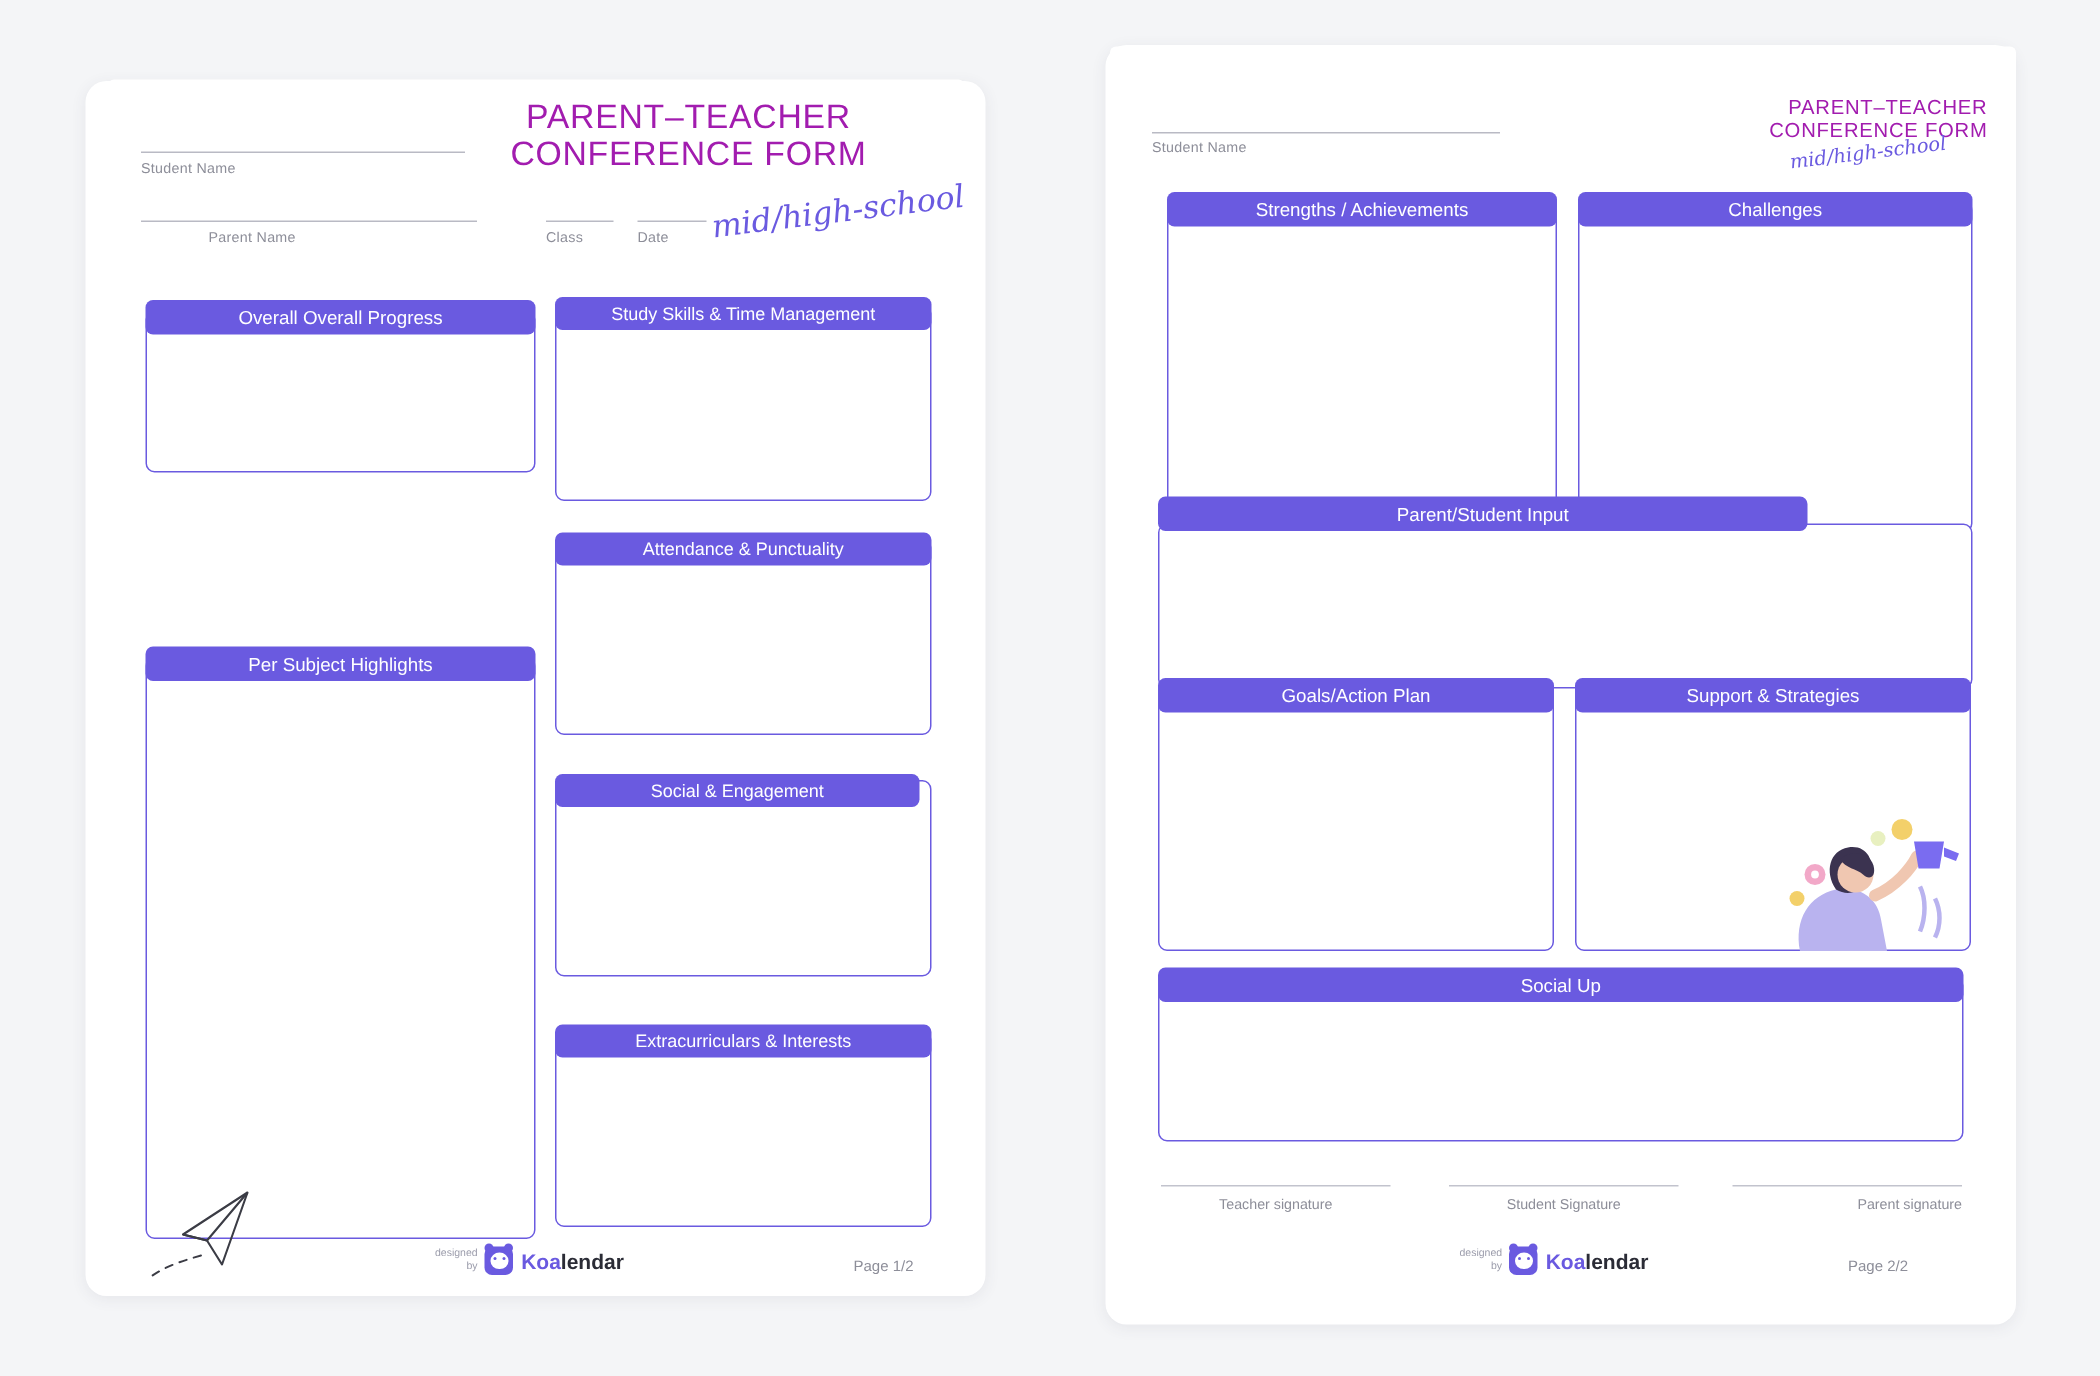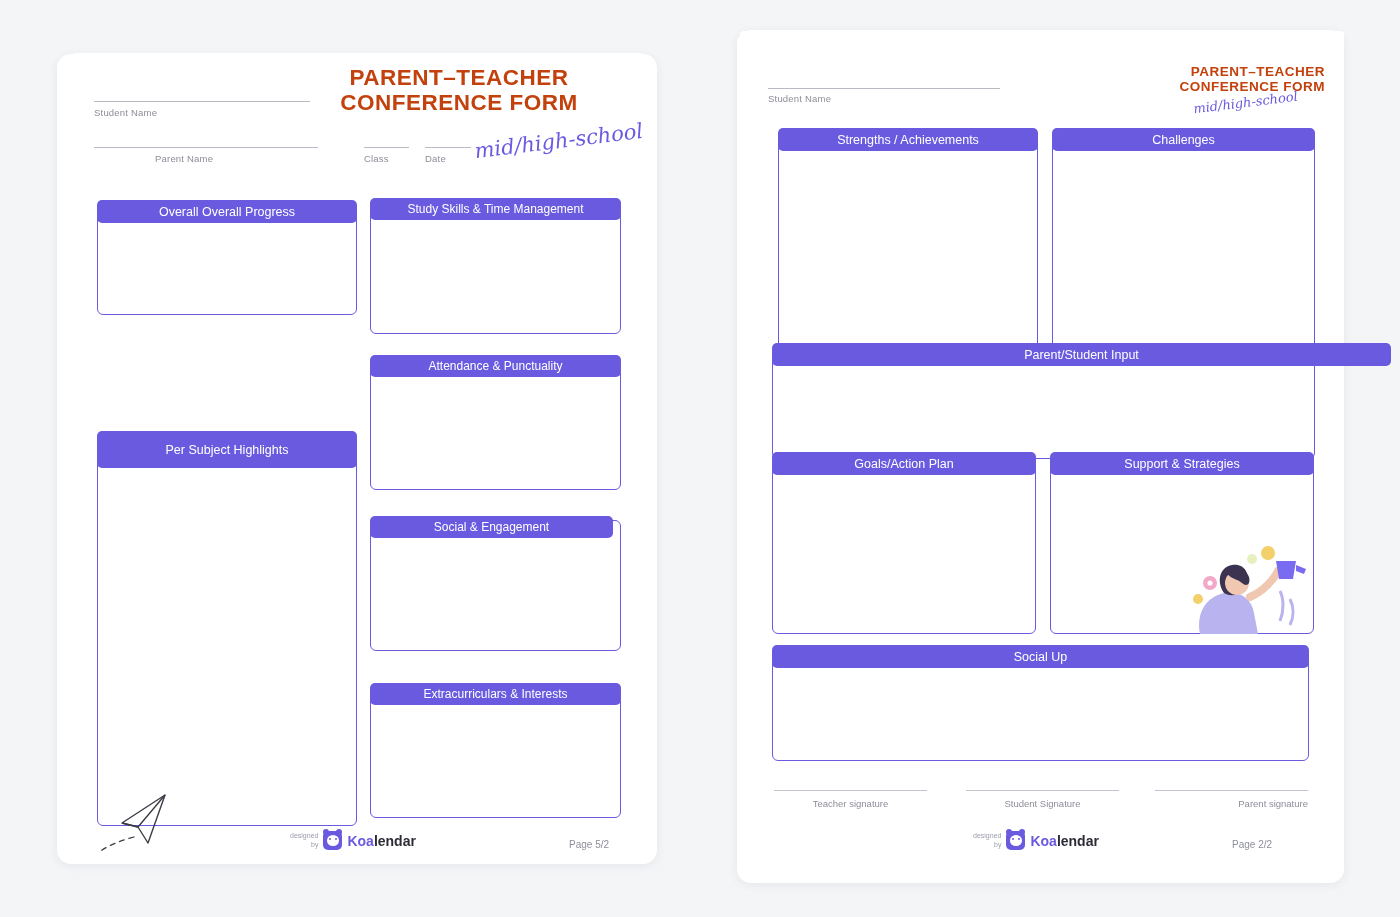--- a/index.html
+++ b/index.html
@@ -37,22 +37,22 @@
   }
   #sheet1 { left: 72px;  top: 53px;  width: 571px; height: 811px; }
   #sheet2 { left: 740px; top: 31px;  width: 604px; height: 827px; }
 
   
   .title-block {
     position: absolute;
     text-align: center;
   }
   .form-title {
-    font-weight: bold;
-    color: #c2410c;
+    font-weight: normal;
+    color: #a21caf;
     letter-spacing: 0.5px;
     line-height: 1.12;
   }
   .script {
     font-family: "DejaVu Serif", serif;
     font-style: italic;
     color: #6a5ae0;
     transform: rotate(-7deg);
     white-space: nowrap;
   }
@@ -174,35 +174,35 @@
     <div class="title-block" style="left:262px; top:12px; width:250px;">
       <div class="form-title" style="font-size:22.5px;">PARENT–TEACHER</div>
       <div class="form-title" style="font-size:22.5px;">CONFERENCE FORM</div>
     </div>
     <div class="script" style="position:absolute; left:402px; top:76px; font-size:21px;">mid/high-school</div>
 
     <div class="field-line" style="left:22px; top:48px; width:216px;"></div>
     <div class="field-label" style="left:22px; top:54px;">Student Name</div>
 
     <div class="field-line" style="left:22px; top:94px; width:224px;"></div>
-    <div class="field-label" style="left:38px; top:100px;padding-left:45px;">Parent Name</div>
+    <div class="field-label" style="left:22px; top:100px;padding-left:45px;">Parent Name</div>
 
     <div class="field-line" style="left:292px; top:94px; width:45px;"></div>
     <div class="field-label" style="left:292px; top:100px;">Class</div>
 
     <div class="field-line" style="left:353px; top:94px; width:46px;"></div>
     <div class="field-label" style="left:353px; top:100px;">Date</div>
 
     <div class="box" style="left:25px; top:154px; width:260px; height:108px;"></div>
     <div class="box-head" style="left:25px; top:147px; width:260px; height:23px;">
       <span>Overall Overall Progress</span>
     </div>
 
     <div class="box" style="left:25px; top:385px; width:260px; height:388px;"></div>
-    <div class="box-head" style="left:25px; top:378px; width:260px; height:37px;">
+    <div class="box-head" style="left:25px; top:378px; width:260px; height:23px;">
       <span>Per Subject Highlights</span>
     </div>
 
     <svg class="doodle" style="left:18px; top:700px;" width="110" height="105" viewBox="0 0 110 105">
       <path d="M32 70 L75 42 L58 90 L48 74 Z" fill="none" stroke="#3b3c45" stroke-width="1.4" stroke-linejoin="round"></path>
       <path d="M32 70 L48 74 L75 42" fill="none" stroke="#3b3c45" stroke-width="1.4" stroke-linejoin="round"></path>
       <path d="M44 84 C30 88 18 92 8 100" fill="none" stroke="#3b3c45" stroke-width="1.3" stroke-dasharray="5 5" stroke-linecap="round"></path>
     </svg>
 
     <div class="box" style="left:298px; top:150px; width:251px; height:131px;"></div>
@@ -230,21 +230,21 @@
         <span>designed</span><br>
         <span>by</span>
       </div>
       <span class="koala-mark">
         <span class="koala-face"></span>
       </span>
       <span class="brand-name">
         <span class="accent">Koa</span><span>lendar</span>
       </span>
     </div>
-    <div class="page-num" style="left:497px; top:786px;">Page 5/2</div>
+    <div class="page-num" style="left:497px; top:786px;">Page 1/2</div>
   </div>
 
   <div class="page" id="page2"></div>
   <div class="sheet" id="sheet2">
 
     <div class="title-block" style="left:395px; top:33px; width:190px; text-align:right;">
       <div class="form-title" style="font-size:13.5px;">PARENT–TEACHER</div>
       <div class="form-title" style="font-size:13.5px;">CONFERENCE FORM</div>
     </div>
     <div class="script" style="position:absolute; left:453px; top:64px; font-size:13px;">mid/high-school</div>
@@ -256,21 +256,21 @@
     <div class="box-head" style="left:38px; top:97px; width:260px; height:23px;">
       <span>Strengths / Achievements</span>
     </div>
 
     <div class="box" style="left:312px; top:103px; width:263px; height:221px;"></div>
     <div class="box-head" style="left:312px; top:97px; width:263px; height:23px;">
       <span>Challenges</span>
     </div>
 
     <div class="box" style="left:32px; top:318px; width:543px; height:110px;"></div>
-    <div class="box-head" style="left:32px; top:312px; width:619px; height:23px;">
+    <div class="box-head" style="left:32px; top:300px; width:433px; height:23px;">
       <span>Parent/Student Input</span>
     </div>
 
     <div class="box" style="left:32px; top:428px; width:264px; height:175px;"></div>
     <div class="box-head" style="left:32px; top:421px; width:264px; height:23px;">
       <span>Goals/Action Plan</span>
     </div>
 
     <div class="box" style="left:310px; top:428px; width:264px; height:175px;"></div>
     <div class="box-head" style="left:310px; top:421px; width:264px; height:23px;">

